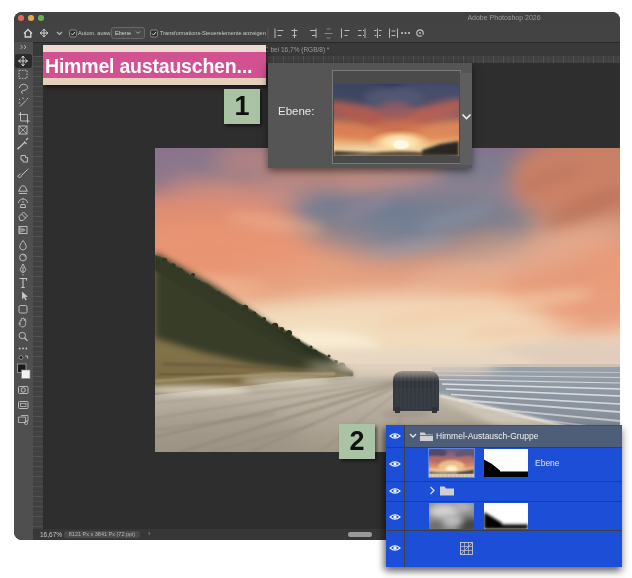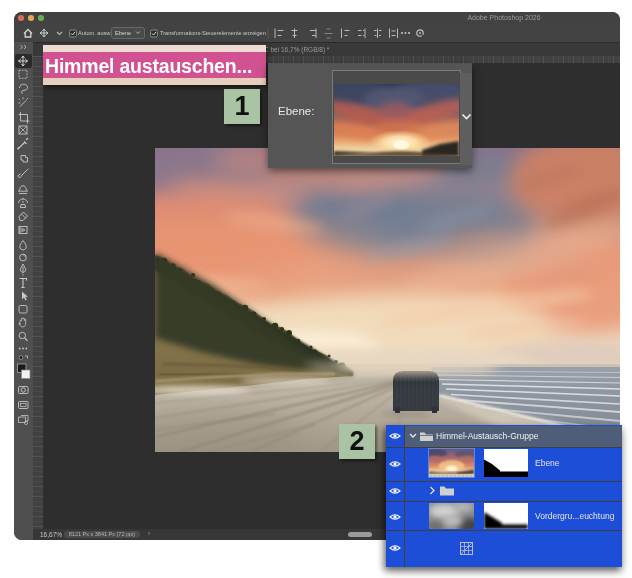--- a/index.html
+++ b/index.html
@@ -498,21 +498,20 @@
     <div class="abs" style="left:98px;top:78px;width:44px;height:26px;background:#fff;overflow:hidden;">
       <svg width="44" height="26" viewBox="0 0 44 26">
         <defs>
             <filter id="mb" x="-60%" y="-60%" width="220%" height="220%">
               <feGaussianBlur stdDeviation="1.5"></feGaussianBlur>
             </filter>
           </defs>
         <path d="M0 9 L10 15 L18 20 L18 21.5 L44 21.5 L44 26 L0 26 Z" fill="#000" filter="url(#mb)"></path>
       </svg>
     </div>
-    <div class="abs" style="left:149px;top:78px;height:26px;line-height:26px;font-size:8.5px;color:#e3e3e3;">Vordergru...euchtung</div>
 
     <svg class="abs" style="left:74px;top:117px;" width="13" height="13" viewBox="0 0 13 13">
       <rect x="0.5" y="0.5" width="12" height="12" fill="none" stroke="#c9c9c9" stroke-width="0.9"></rect>
       <path d="M0.5 4.5 h12 M0.5 8.5 h12 M4.5 0.5 v12 M8.5 0.5 v12" stroke="#c9c9c9" stroke-width="0.7"></path>
       <path d="M1 12 L12 1" stroke="#c9c9c9" stroke-width="0.7"></path>
     </svg>
   </div>
 
 </div>
 

